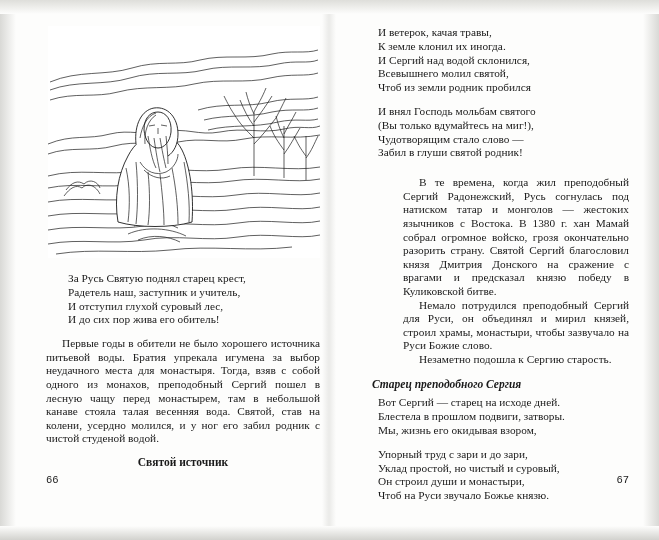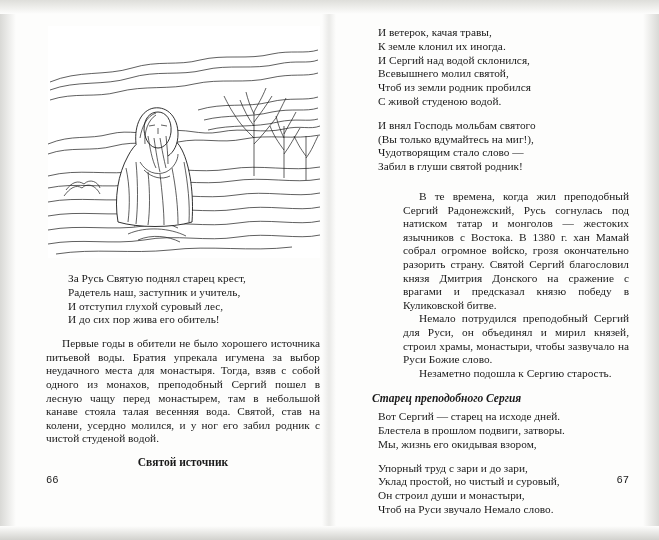--- a/index.html
+++ b/index.html
@@ -236,21 +236,20 @@
   </div>
 
   <div class="page page-right">
 
     <div class="verse-block">
       <div class="verse">И ветерок, качая травы,</div>
       <div class="verse">К земле клонил их иногда.</div>
       <div class="verse">И Сергий над водой склонился,</div>
       <div class="verse">Всевышнего молил святой,</div>
       <div class="verse">Чтоб из земли родник пробился</div>
-      <div class="verse">С живой студеною водой.</div>
     </div>
 
     <div class="verse-block">
       <div class="verse">И внял Господь мольбам святого</div>
       <div class="verse">(Вы только вдумайтесь на миг!),</div>
       <div class="verse">Чудотворящим стало слово —</div>
       <div class="verse">Забил в глуши святой родник!</div>
     </div>
 
     <div class="spacer6"></div>
@@ -266,21 +265,21 @@
     <div class="verse-block">
       <div class="verse">Вот Сергий — старец на исходе дней.</div>
       <div class="verse">Блестела в прошлом подвиги, затворы.</div>
       <div class="verse">Мы, жизнь его окидывая взором,</div>
     </div>
 
     <div class="verse-block">
       <div class="verse">Упорный труд с зари и до зари,</div>
       <div class="verse">Уклад простой, но чистый и суровый,</div>
       <div class="verse">Он строил души и монастыри,</div>
-      <div class="verse">Чтоб на Руси звучало Немало слово.</div>
+      <div class="verse">Чтоб на Руси звучало Божье князю.</div>
     </div>
 
     <div class="folio folio-right">67</div>
   </div>
 
   <div class="gutter"></div>
   <div class="page-shadow-left"></div>
   <div class="page-shadow-right"></div>
   <div class="page-shadow-top"></div>
   <div class="page-shadow-bottom"></div>

